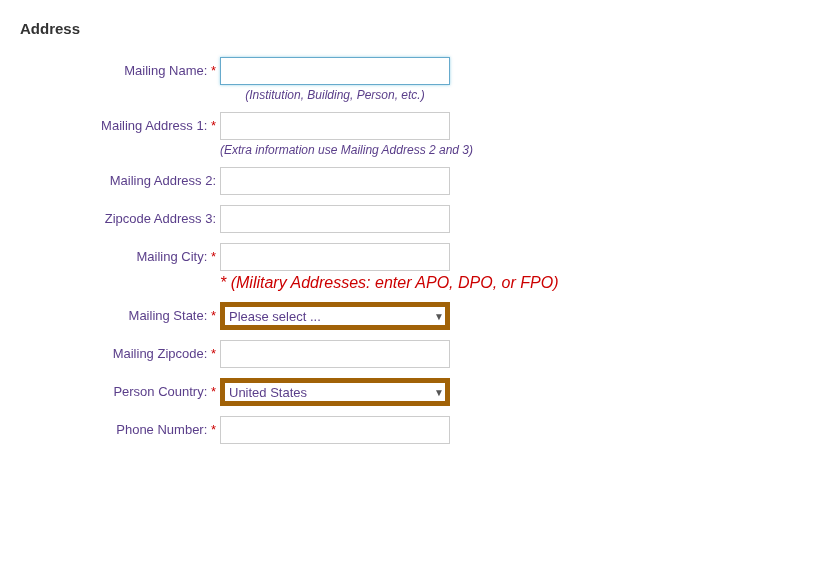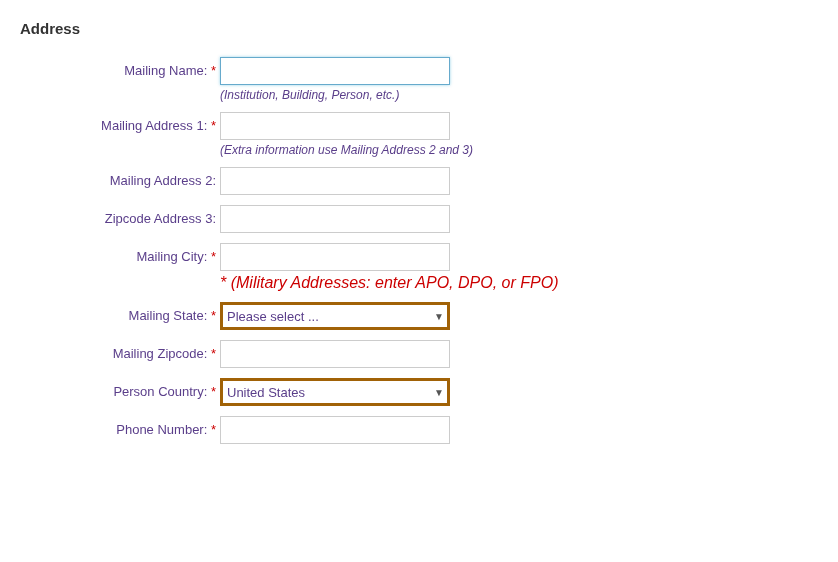--- a/index.html
+++ b/index.html
@@ -65,32 +65,33 @@
     .form-input.active-focus {
       border-color: #66aacc;
       box-shadow: 0 0 3px rgba(0,150,200,0.4);
     }
 
     .hint-text {
       font-style: italic;
       color: #5a3e8a;
       font-size: 12px;
       margin-top: 3px;
+      text-align: center;
     }
 
     .hint-text.military {
       color: #cc0000;
       font-style: italic;
       font-size: 16px;
     }
 
     .form-select {
       width: 230px;
       height: 28px;
-      border: 3px solid #a16207;
+      border: 5px solid #a16207;
       padding: 2px 4px;
       font-size: 13px;
       color: #5a3e8a;
       background: #fff;
       appearance: none;
       -webkit-appearance: none;
       padding-right: 24px;
       position: relative;
     }
 

